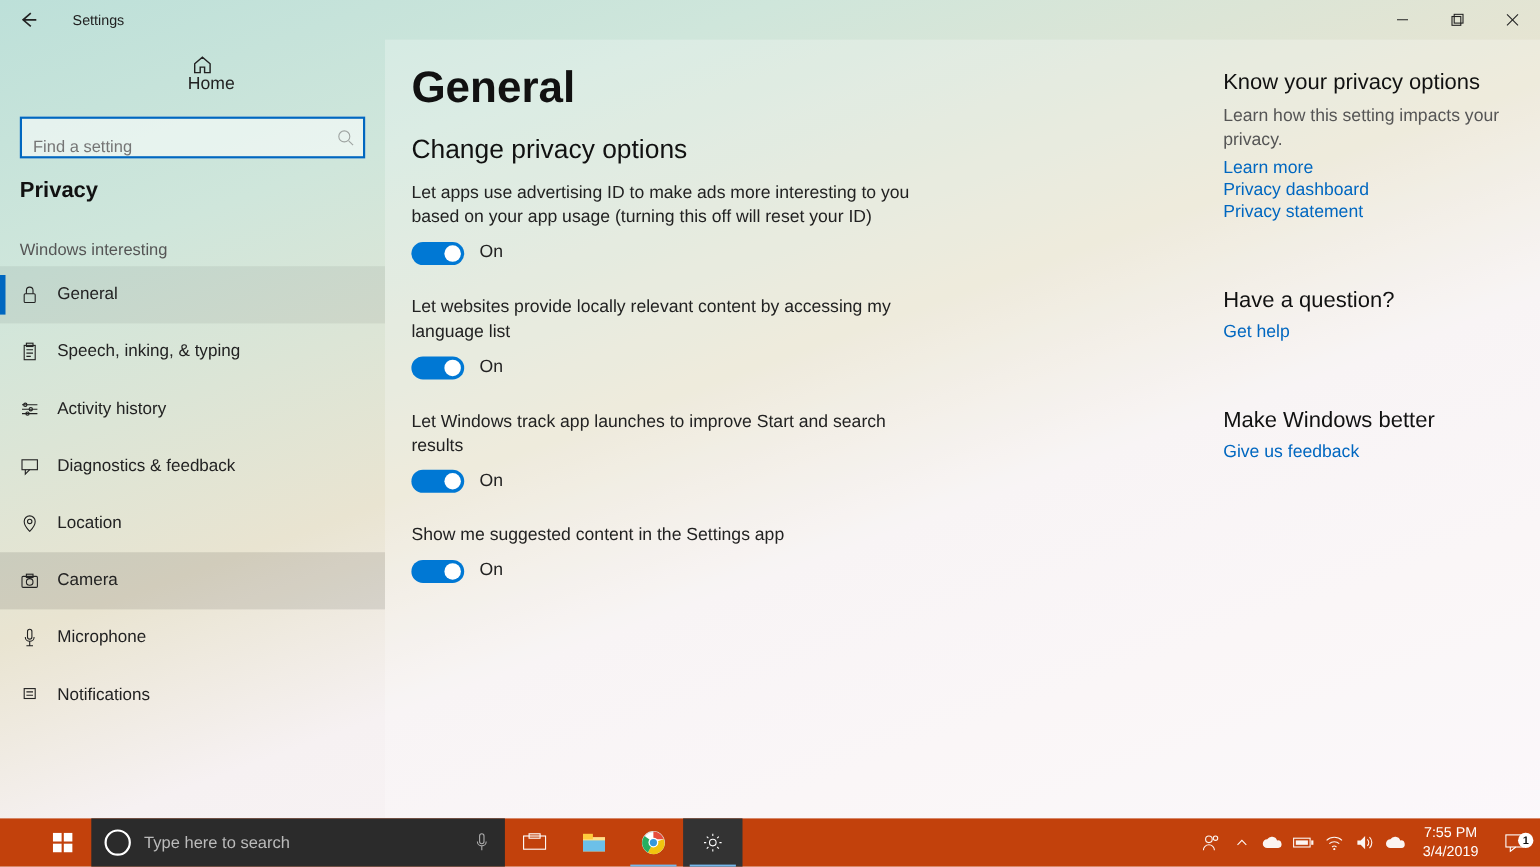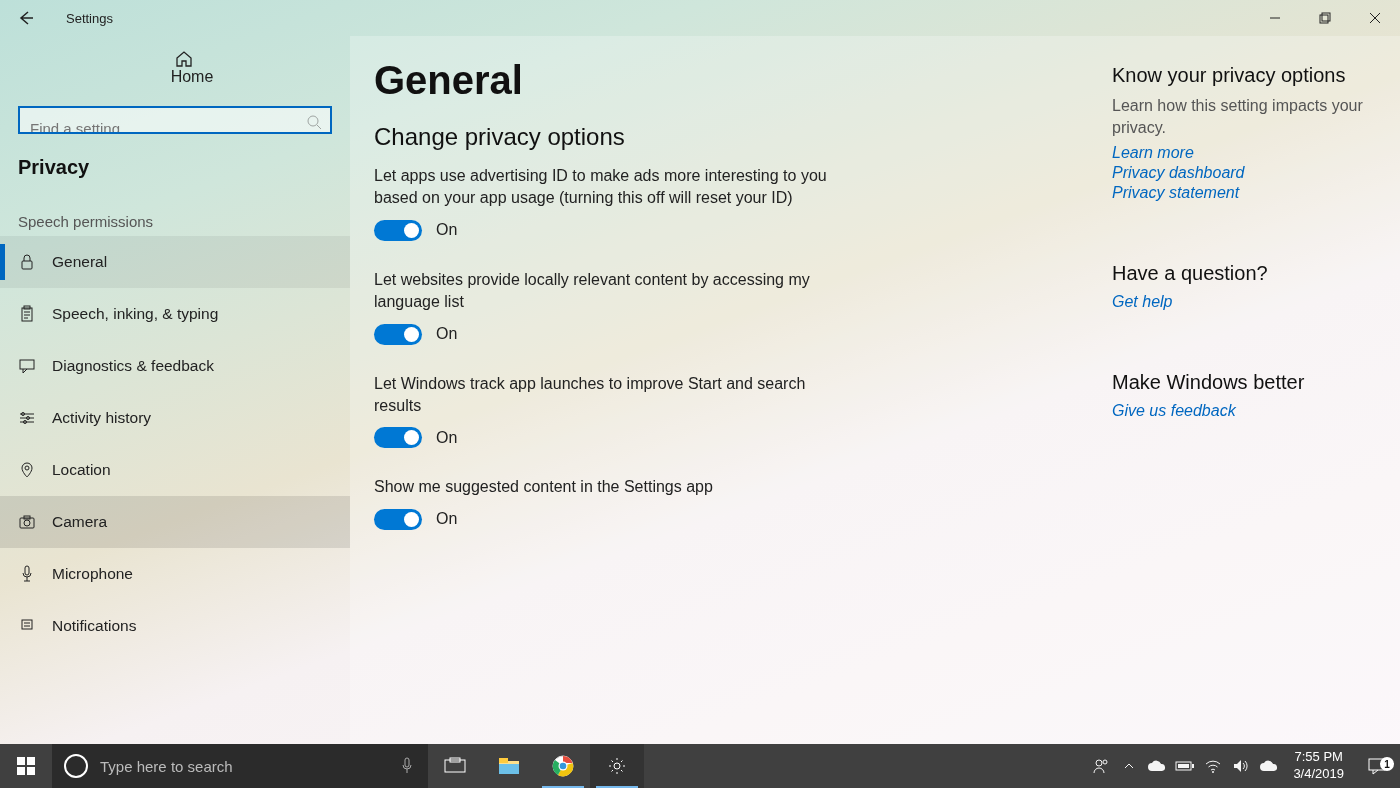--- a/index.html
+++ b/index.html
@@ -18,21 +18,21 @@
   .win-btn svg { stroke:#222; }
 
   
   .content { display:flex; height:calc(100% - 36px - 44px); }
   .sidebar { width:350px; height:100%; overflow:hidden; }
   .side-pad { padding-left:18px; }
   .home-row { display:flex; align-items:center; height:50px; margin-top:14px;flex-direction:column; }
   .home-row .label { font-size:16px; color:#222; margin-left:16px; }
   .search-wrap { margin:6px 18px 18px 18px; position:relative; }
   .search-input {
-    width:100%; height:28px; padding:16px 34px 0 10px; font-size:15px;
+    width:100%; height:38px; padding:16px 34px 0 10px; font-size:15px;
     background:rgba(255,255,255,0.55); border:2px solid #0067c0; outline:none;
   }
   .search-icon { position:absolute; right:10px; top:50%; transform:translateY(-50%); opacity:0.5; }
   .section-label { font-size:20px; color:#111; font-weight:600; padding:0 18px 10px 18px; }
   .group-label { font-size:15px; color:#555; padding:24px 18px 6px 18px; }
   .nav-item { height:52px; display:flex; align-items:center; padding-left:18px; position:relative; }
   .nav-item .icon { width:18px; display:flex; justify-content:center; align-items:center; }
   .nav-item .label { font-size:15.5px; color:#222; margin-left:16px; }
   .nav-item.active::before{ content:""; position:absolute; left:0; top:8px; bottom:8px; width:5px; background:#0067c0; }
   .nav-item.active { background:rgba(0,0,0,0.06); }
@@ -48,24 +48,24 @@
   .setting .desc { font-size:16px; color:#222; line-height:1.4; }
   .toggle-row { display:flex; align-items:center; margin-top:10px; }
   .toggle {
     width:48px; height:21px; border-radius:12px; background:#0078d4; position:relative; }
   .toggle::after { content:""; position:absolute; right:3px; top:3px; width:15px; height:15px; border-radius:50%; background:#fff; }
   .toggle-label { font-size:16px; color:#222; margin-left:14px; }
 
   .right-head { font-size:20px; color:#111; font-weight:400; margin-top:28px; margin-bottom:8px; }
   .right-head.first { margin-top:6px; }
   .right-text { font-size:16px; color:#555; line-height:1.4; margin-bottom:4px; max-width:270px; }
-  .link { font-size:16px; color:#0067c0; margin-top:2px; cursor:pointer;font-style:italic; }
+  .link { font-size:16px; color:#0067c0; margin-top:2px; cursor:pointer; }
 
   
-  .taskbar { position:absolute; bottom:0; left:0; right:0; height:44px; background:#404040; display:flex; align-items:stretch; color:#fff; }
+  .taskbar { position:absolute; bottom:0; left:0; right:0; height:44px; background:#c2410c; display:flex; align-items:stretch; color:#fff;padding-left:31px; }
   .start-btn { width:52px; display:flex; align-items:center; justify-content:center; }
   .cortana { width:376px; background:#2b2b2b; display:flex; align-items:center; position:relative; }
   .cortana-ring { width:24px; height:24px; border:2px solid #fff; border-radius:50%; margin:0 12px; }
   .cortana-text { font-size:15px; color:#bbb; }
   .mic-icon { position:absolute; right:14px; top:50%; transform:translateY(-50%); opacity:0.8; }
   .tb-icon { width:54px; display:flex; align-items:center; justify-content:center; position:relative; }
   .tb-icon.active::after { content:""; position:absolute; bottom:0; left:6px; right:6px; height:2.5px; background:#76b9ed; }
   .tb-spacer { flex:1; }
   .tray { display:flex; align-items:center; }
   .tray-icon { width:28px; display:flex; align-items:center; justify-content:center; opacity:0.95; }
@@ -121,21 +121,21 @@
       <input class="search-input" placeholder="Find a setting" style="">
       <span class="search-icon">
         <svg width="16" height="16" viewBox="0 0 16 16" fill="none">
             <circle cx="7" cy="7" r="5" stroke="#555"></circle>
             <line x1="11" y1="11" x2="15" y2="15" stroke="#555"></line>
           </svg>
       </span>
     </div>
     <div class="section-label">Privacy</div>
 
-    <div class="group-label">Speech permissions</div>
+    <div class="group-label">Windows interesting</div>
 
     <div class="nav-item active">
       <span class="icon">
         <svg width="16" height="18" viewBox="0 0 16 18" fill="none">
             <rect x="3" y="8" width="10" height="8" rx="1" stroke="#222"></rect>
             <path d="M5 8 V5 a3 3 0 0 1 6 0 V8" stroke="#222"></path>
           </svg>
       </span>
       <span class="label">General</span>
     </div>
@@ -143,42 +143,42 @@
       <span class="icon">
         <svg width="16" height="18" viewBox="0 0 16 18" fill="none">
             <rect x="3" y="3" width="10" height="13" stroke="#222"></rect>
             <rect x="5" y="1" width="6" height="3" stroke="#222"></rect>
             <line x1="5" y1="7" x2="11" y2="7" stroke="#222"></line>
             <line x1="5" y1="10" x2="11" y2="10" stroke="#222"></line>
             <line x1="5" y1="13" x2="9" y2="13" stroke="#222"></line>
           </svg>
       </span>
       <span class="label">Speech, inking, &amp; typing</span>
-    </div>
-    <div class="nav-item">
-      <span class="icon">
-        <svg width="18" height="18" viewBox="0 0 18 18" fill="none">
-            <rect x="2" y="3" width="14" height="9" stroke="#222"></rect>
-            <path d="M5 12 L5 16 L9 12" stroke="#222"></path>
-          </svg>
-      </span>
-      <span class="label">Diagnostics &amp; feedback</span>
     </div>
     <div class="nav-item">
       <span class="icon">
         <svg width="18" height="18" viewBox="0 0 18 18" fill="none">
             <line x1="2" y1="5" x2="16" y2="5" stroke="#222"></line>
             <line x1="2" y1="9" x2="16" y2="9" stroke="#222"></line>
             <line x1="2" y1="13" x2="16" y2="13" stroke="#222"></line>
             <circle cx="5" cy="5" r="1.5" stroke="#222"></circle>
             <circle cx="10" cy="9" r="1.5" stroke="#222"></circle>
             <circle cx="7" cy="13" r="1.5" stroke="#222"></circle>
           </svg>
       </span>
       <span class="label">Activity history</span>
+    </div>
+    <div class="nav-item">
+      <span class="icon">
+        <svg width="18" height="18" viewBox="0 0 18 18" fill="none">
+            <rect x="2" y="3" width="14" height="9" stroke="#222"></rect>
+            <path d="M5 12 L5 16 L9 12" stroke="#222"></path>
+          </svg>
+      </span>
+      <span class="label">Diagnostics &amp; feedback</span>
     </div>
 
 
     <div class="nav-item">
       <span class="icon">
         <svg width="16" height="18" viewBox="0 0 16 18" fill="none">
             <path d="M8 2 a5 5 0 0 1 5 5 c0 4 -5 9 -5 9 s-5 -5 -5 -9 a5 5 0 0 1 5 -5 Z" stroke="#222"></path>
             <circle cx="8" cy="7" r="2" stroke="#222"></circle>
           </svg>
       </span>

